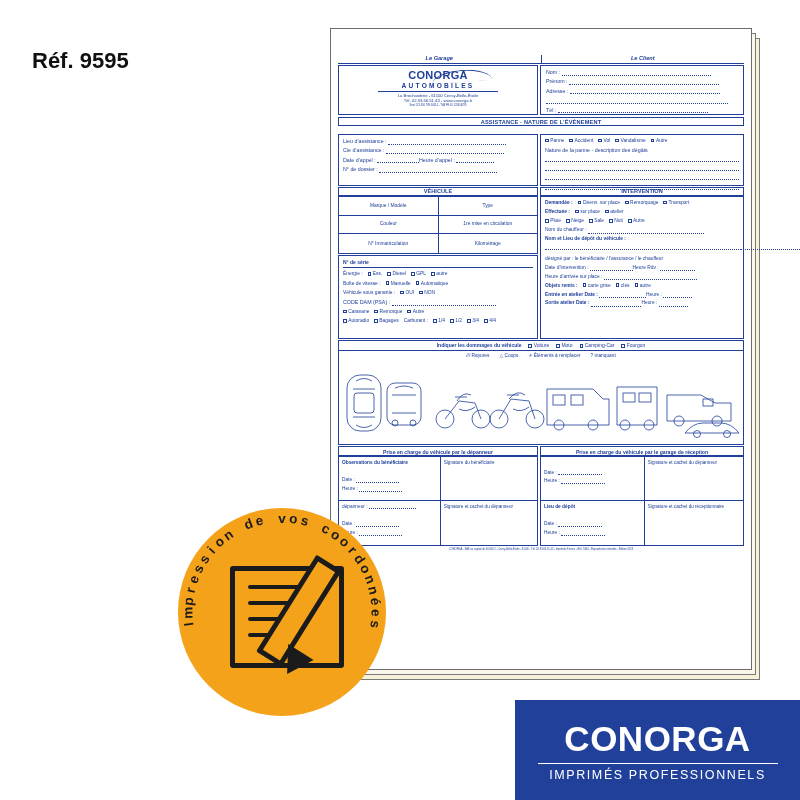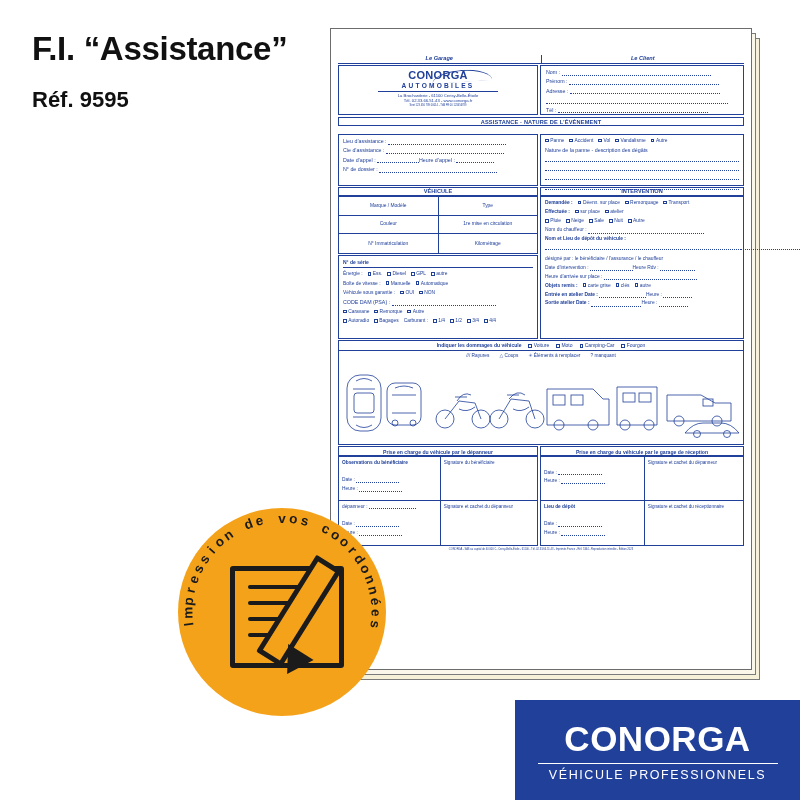--- a/index.html
+++ b/index.html
@@ -110,21 +110,20 @@
   .corner{position:absolute;right:0;bottom:0;width:285px;height:100px;background:#20409a;color:#fff;
           display:flex;flex-direction:column;align-items:center;justify-content:center;}
   .corner .c-main{font-size:35px;font-weight:bold;letter-spacing:0.5px;}
   .corner .c-rule{width:240px;height:1px;background:#fff;margin:4px 0;}
   .corner .c-sub{font-size:12.5px;letter-spacing:1.6px;}
 </style>
 </head>
 <body>
 
 <div class="left-title">
-  <div class="t1">F.I. “Assistance”</div>
   <div class="t2">Réf. 9595</div>
 </div>
 
 <div class="doc-wrap">
   <div class="sheet s3"></div>
   <div class="sheet s2"></div>
 
   <div class="page">
 
     <div class="subhdr">
@@ -450,14 +449,14 @@
     <div class="ln" style="top:62px;width:40px"></div>
   </div>
   <div class="pencil"></div>
   <div class="tip"></div>
 
 </div>
 
 <div class="corner">
   <div class="c-main">CONORGA</div>
   <div class="c-rule"></div>
-  <div class="c-sub">VÉHICULE PROFESSIONNELS</div>
+  <div class="c-sub">IMPRIMÉS PROFESSIONNELS</div>
 </div>
 
 </body></html>

